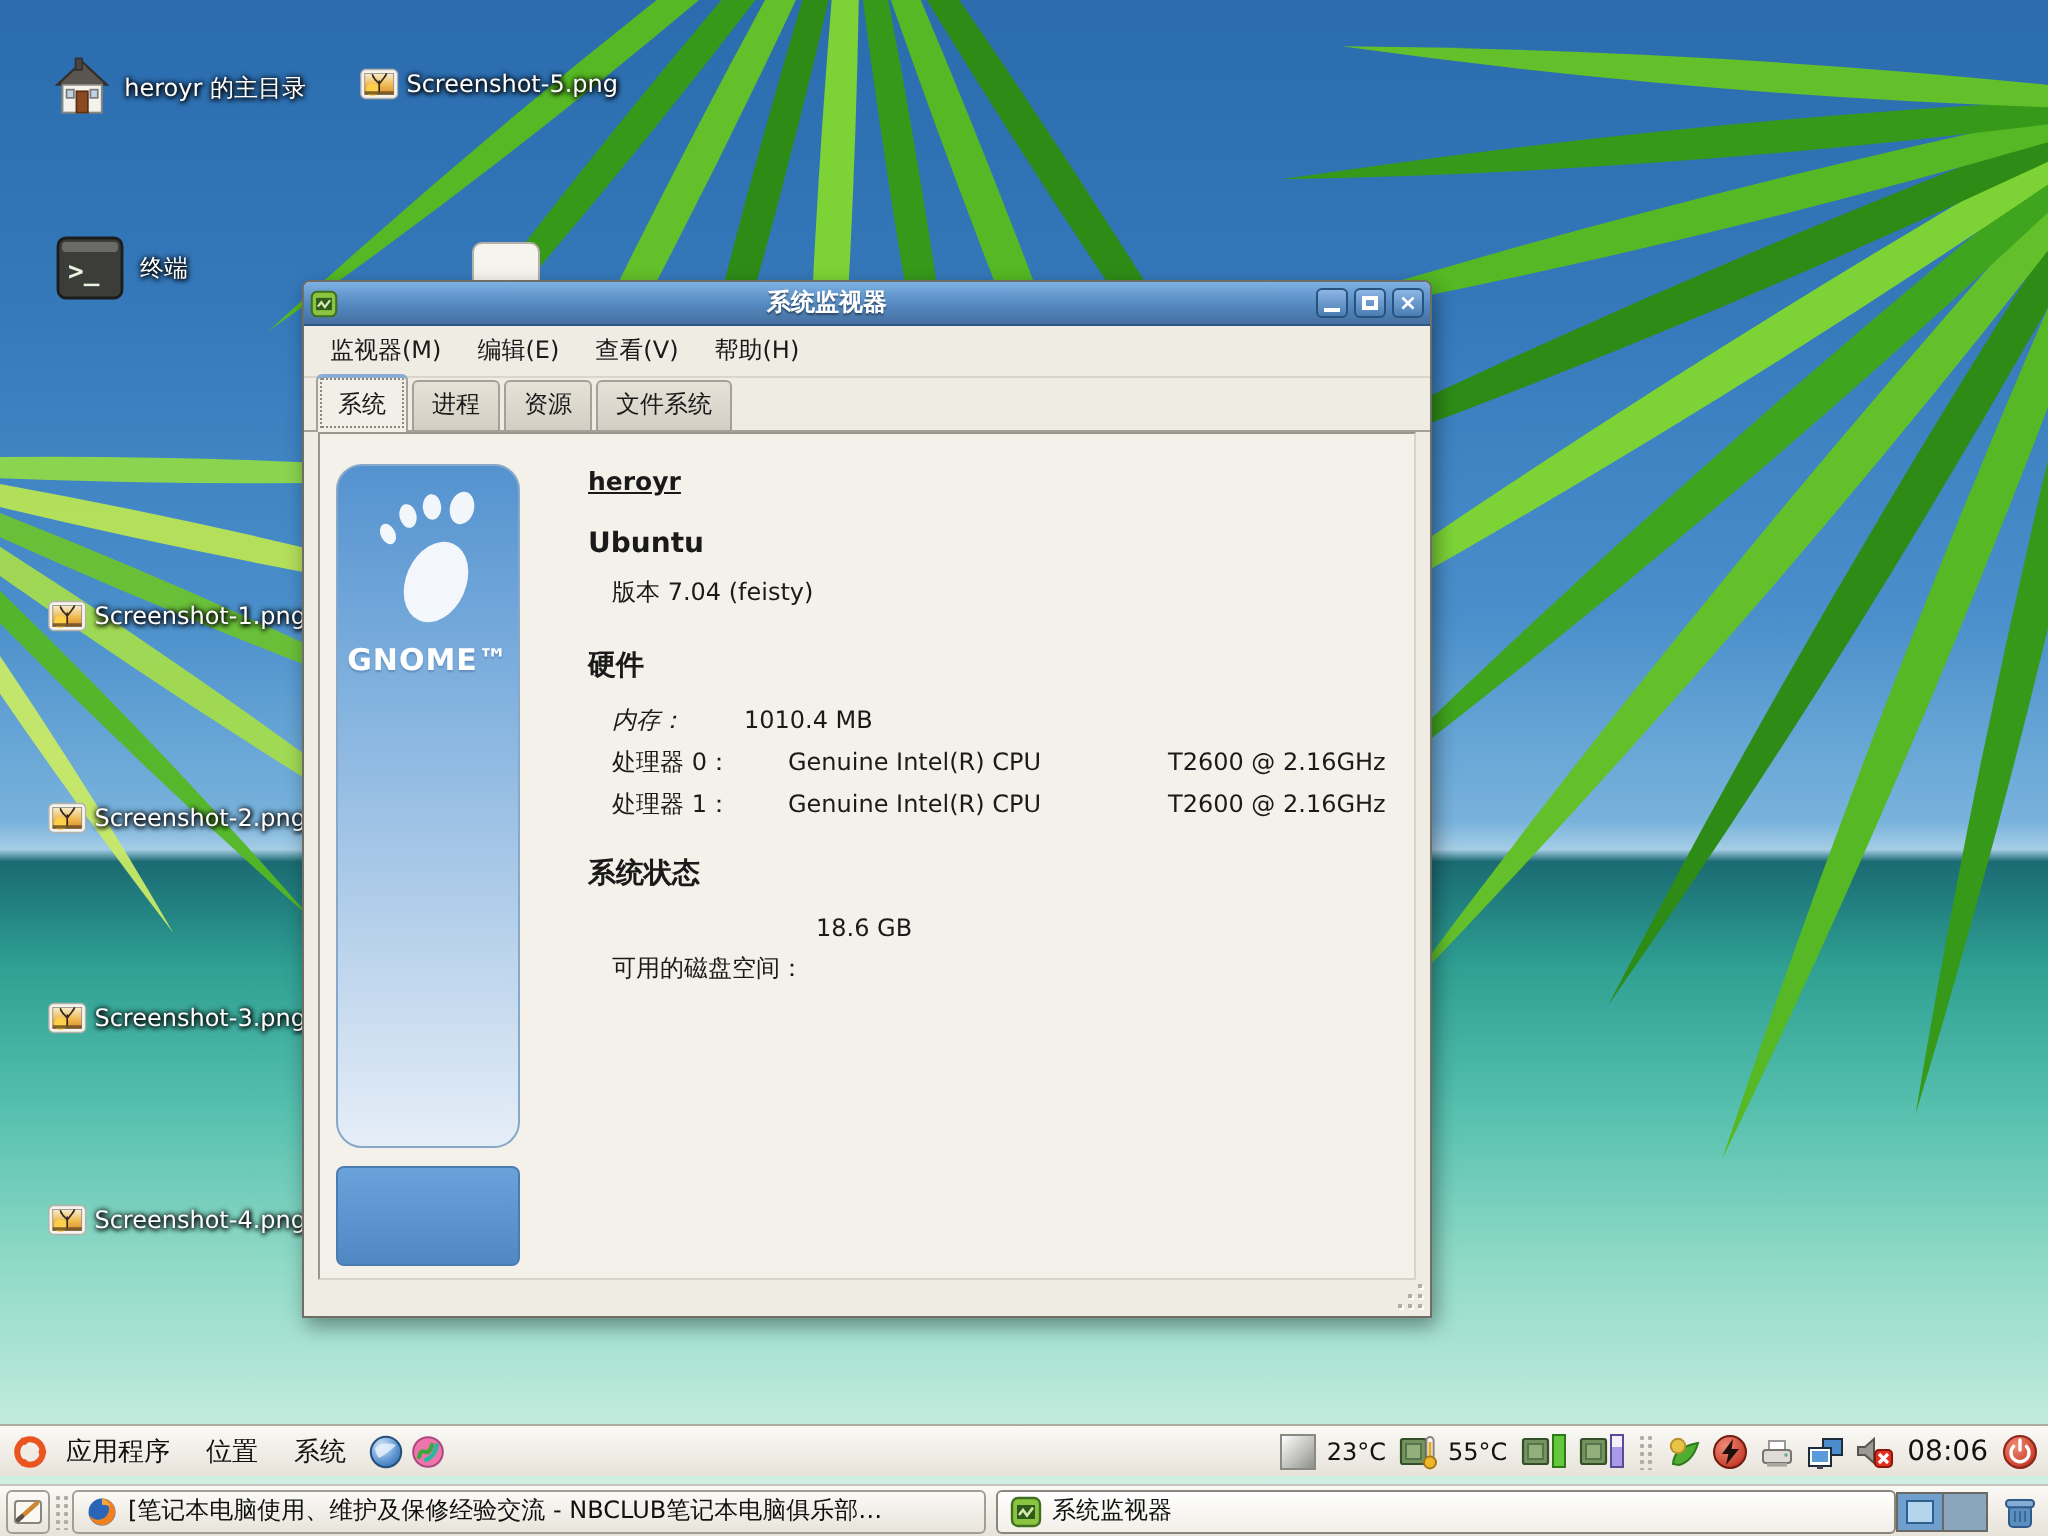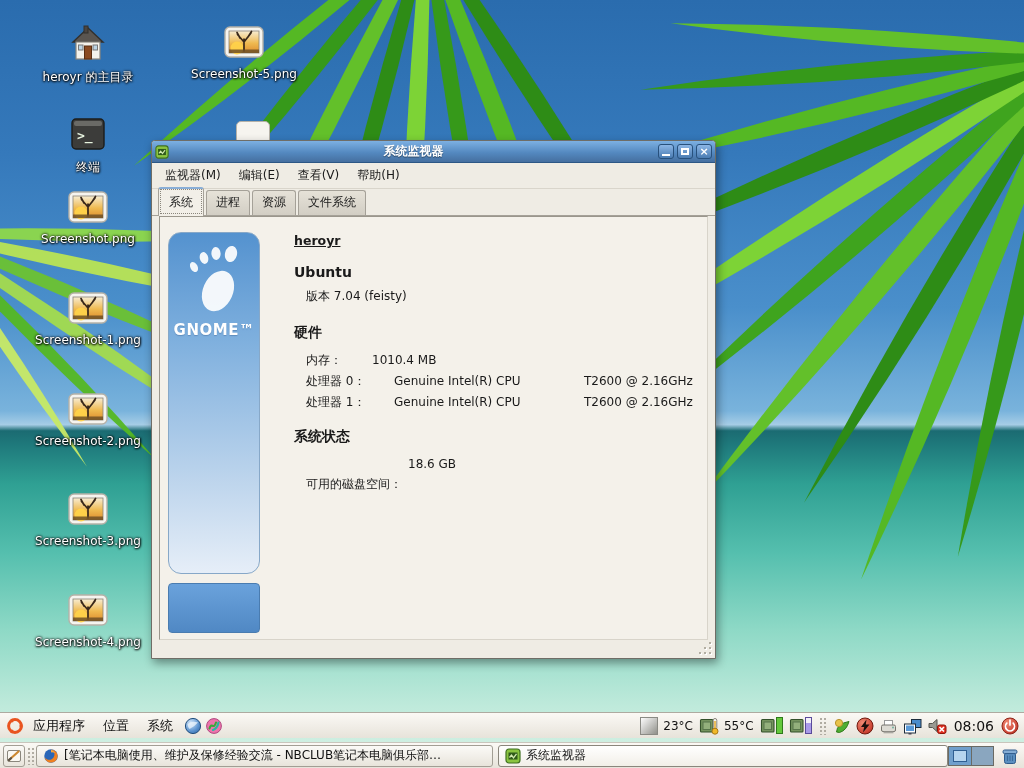--- a/index.html
+++ b/index.html
@@ -5,21 +5,21 @@
   html,body{margin:0;padding:0;background:#000;}
   .stage{position:relative;width:1024px;height:768px;overflow:hidden;
          font-family:"DejaVu Sans","Liberation Sans",sans-serif;
          background:linear-gradient(180deg,
            #2a6cae 0%,#3579bb 20%,#4a8fcb 40%,#79b3dc 53.5%,#a6cde6 55.3%,
            #1b6b72 56.1%,#1f7a7c 58%,#2fa093 63%,#55bfae 72%,
            #8ed9c6 82%,#bfeadb 92%,#d9f2e6 100%);}
   svg{display:block}
 
   
-  .dicon{position:absolute;width:130px;display:flex;flex-direction:column;align-items:center;gap:3px;z-index:2;}
+  .dicon{position:absolute;width:130px;display:flex;flex-direction:row;align-items:center;gap:3px;z-index:2;}
   .dlabel{font-size:12px;color:#fff;white-space:nowrap;
           text-shadow:0 1px 2px rgba(0,0,0,.95),1px 0 2px rgba(0,0,0,.8),0 0 3px #000;}
   .partial-icon{position:absolute;left:236px;top:121px;width:32px;height:22px;z-index:2;
           background:#f6f4ef;border:1px solid #b5b1a8;border-radius:5px 5px 0 0;}
 
   
   .window{position:absolute;left:151px;top:140px;width:565px;height:519px;z-index:5;
           background:#efece4;border:1px solid #6f6d66;border-radius:4px 4px 0 0;
           box-shadow:2px 4px 10px rgba(0,0,0,.4);box-sizing:border-box;}
   .titlebar{height:21px;display:flex;align-items:center;padding:0 3px;gap:4px;
@@ -50,21 +50,21 @@
        text-shadow:0 1px 1px rgba(40,80,130,.35);}
   .brand-bottom{position:absolute;left:8px;top:366px;width:92px;height:50px;border-radius:4px;
        border:1px solid #4a7cb0;box-sizing:border-box;
        background:linear-gradient(180deg,#6aa2dc,#5088c4);}
   .info{position:absolute;left:134px;top:16px;right:8px;color:#1a1a1a;font-size:12px;}
   .hostname{font-size:12.5px;font-weight:bold;text-decoration:underline;margin-bottom:16px;}
   .distro{font-size:14px;font-weight:bold;margin-bottom:8px;}
   .release{margin-left:12px;margin-bottom:19px;}
   .heading{font-size:14px;font-weight:bold;margin-bottom:8px;}
   .irow{margin-left:12px;line-height:21px;display:flex;}
-  .lbl-mem{width:66px;}
+  .lbl-mem{width:66px;font-style:italic;}
   .lbl-cpu{width:88px;}
   .cpu-model{width:190px;}
   .gap-big{margin-bottom:15px;}
   .disk-label{margin-right:6px;margin-top:20px;}
   .statusbar{position:absolute;left:0;right:0;bottom:0;height:21px;}
   .grip{position:absolute;right:4px;bottom:4px;width:12px;height:12px;}
   .grip i{position:absolute;width:2px;height:2px;background:#b2aea2;box-shadow:1px 1px 0 #fff;}
 
   
   .panel-row{position:absolute;left:0;right:0;height:26px;z-index:8;box-sizing:border-box;
@@ -265,26 +265,20 @@
         <use href="#sym-image"></use>
       </svg>
     <div class="dlabel">Screenshot-5.png</div>
   </div>
   <div class="dicon" style="left:23px;top:112px">
     <svg width="44" height="44">
         <use href="#sym-terminal"></use>
       </svg>
     <div class="dlabel">终端</div>
   </div>
-  <div class="dicon" style="left:23px;top:185px">
-    <svg width="44" height="44">
-        <use href="#sym-image"></use>
-      </svg>
-    <div class="dlabel">Screenshot.png</div>
-  </div>
   <div class="dicon" style="left:23px;top:286px">
     <svg width="44" height="44">
         <use href="#sym-image"></use>
       </svg>
     <div class="dlabel">Screenshot-1.png</div>
   </div>
   <div class="dicon" style="left:23px;top:387px">
     <svg width="44" height="44">
         <use href="#sym-image"></use>
       </svg>

